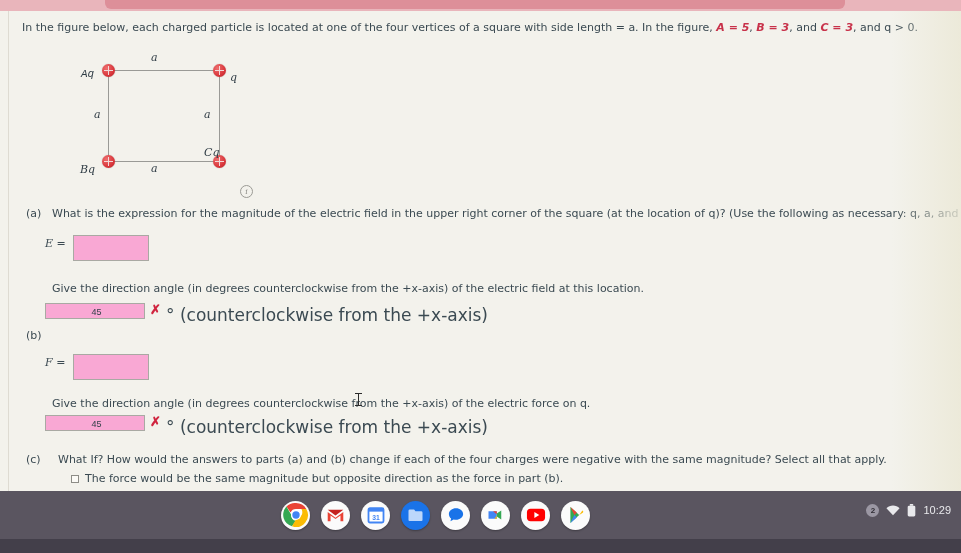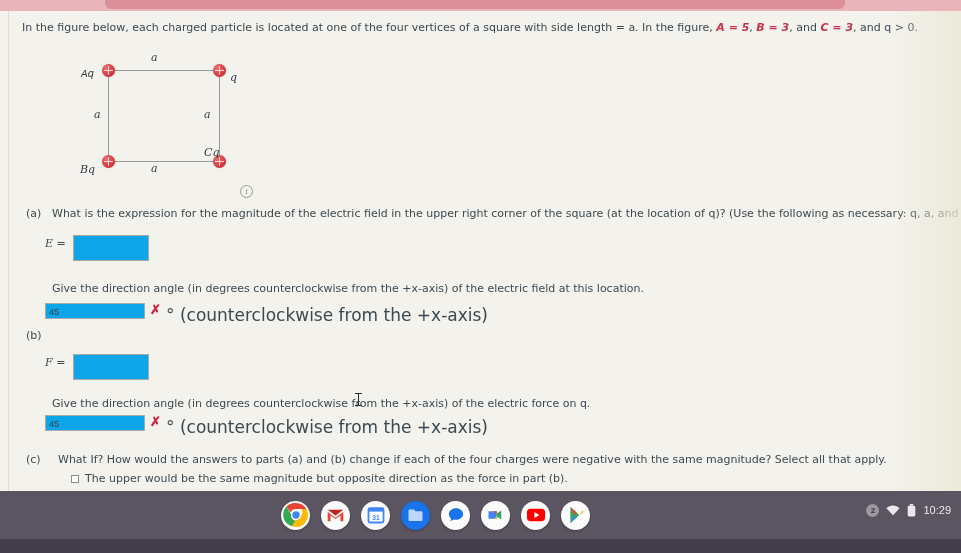--- a/index.html
+++ b/index.html
@@ -75,22 +75,23 @@
     width:11px;height:11px;border:1px solid #9b9b95;border-radius:50%;
     color:#8e8e88;font-family:"DejaVu Serif",serif;font-style:italic;
     font-size:8px;line-height:11px;text-align:center;
   }
 
   
   .qlabel{position:absolute;color:#3b4a52;font-size:11px;}
   .qtext{position:absolute;color:#3b4a52;font-size:11px;white-space:nowrap;}
 
   .ansbox{
-    position:absolute;background:#0ea5e9;border:1px solid #a9a9a3;
+    position:absolute;background:#f9a8d4;border:1px solid #a9a9a3;
     box-sizing:border-box;
+    text-align:center;
   }
   .bigbox{width:76px;height:26px;}
   .smallbox{
     width:100px;height:16px;font-size:9px;color:#33414a;
     padding:1px 0 0 3px;box-sizing:border-box;
     font-family:"Liberation Sans",sans-serif;
   }
   .eqlabel{
     position:absolute;font-family:"DejaVu Serif",serif;font-style:italic;
     font-size:11px;color:#3b4a52;
@@ -217,21 +218,21 @@
   <div class="unitnote" style="left:166px;top:406px;">° (counterclockwise from the +x-axis)</div>
 
   <div class="qlabel" style="left:26px;top:442px;">(c)</div>
   <div class="qtext" style="left:58px;top:442px;">
     <span class="bold">What If?</span>
     <span>How would the answers to parts (a) and (b) change if each of the four charges were negative with the same magnitude? Select all that apply.</span>
   </div>
 
   <div class="cbox" style="left:71px;top:464px;"></div>
   <div class="qtext" style="left:85px;top:461px;">
-    <span>The </span><span class="bold">upper</span><span> would be the same magnitude but opposite direction as the force in part (b).</span>
+    <span>The </span><span class="bold">force</span><span> would be the same magnitude but opposite direction as the force in part (b).</span>
   </div>
 
   <div id="page-tint"></div>
 
   <div id="cursor">
     <div class="capt"></div>
       <div class="stem"></div>
       <div class="capb"></div>
   </div>
 </div>

